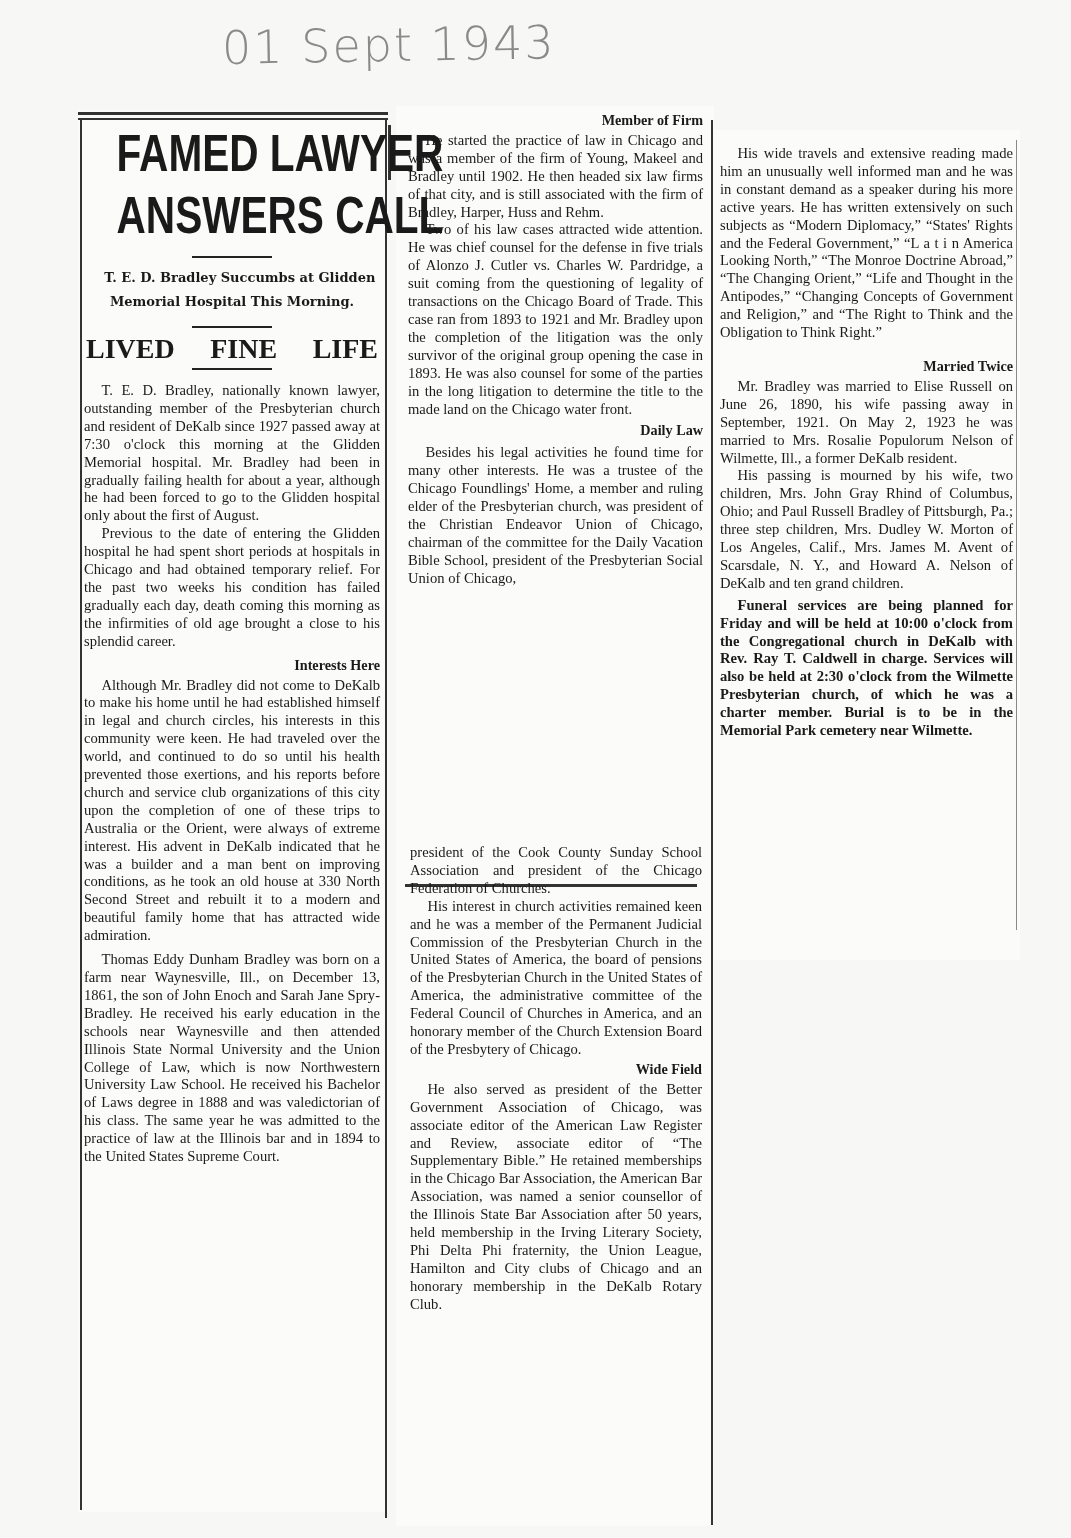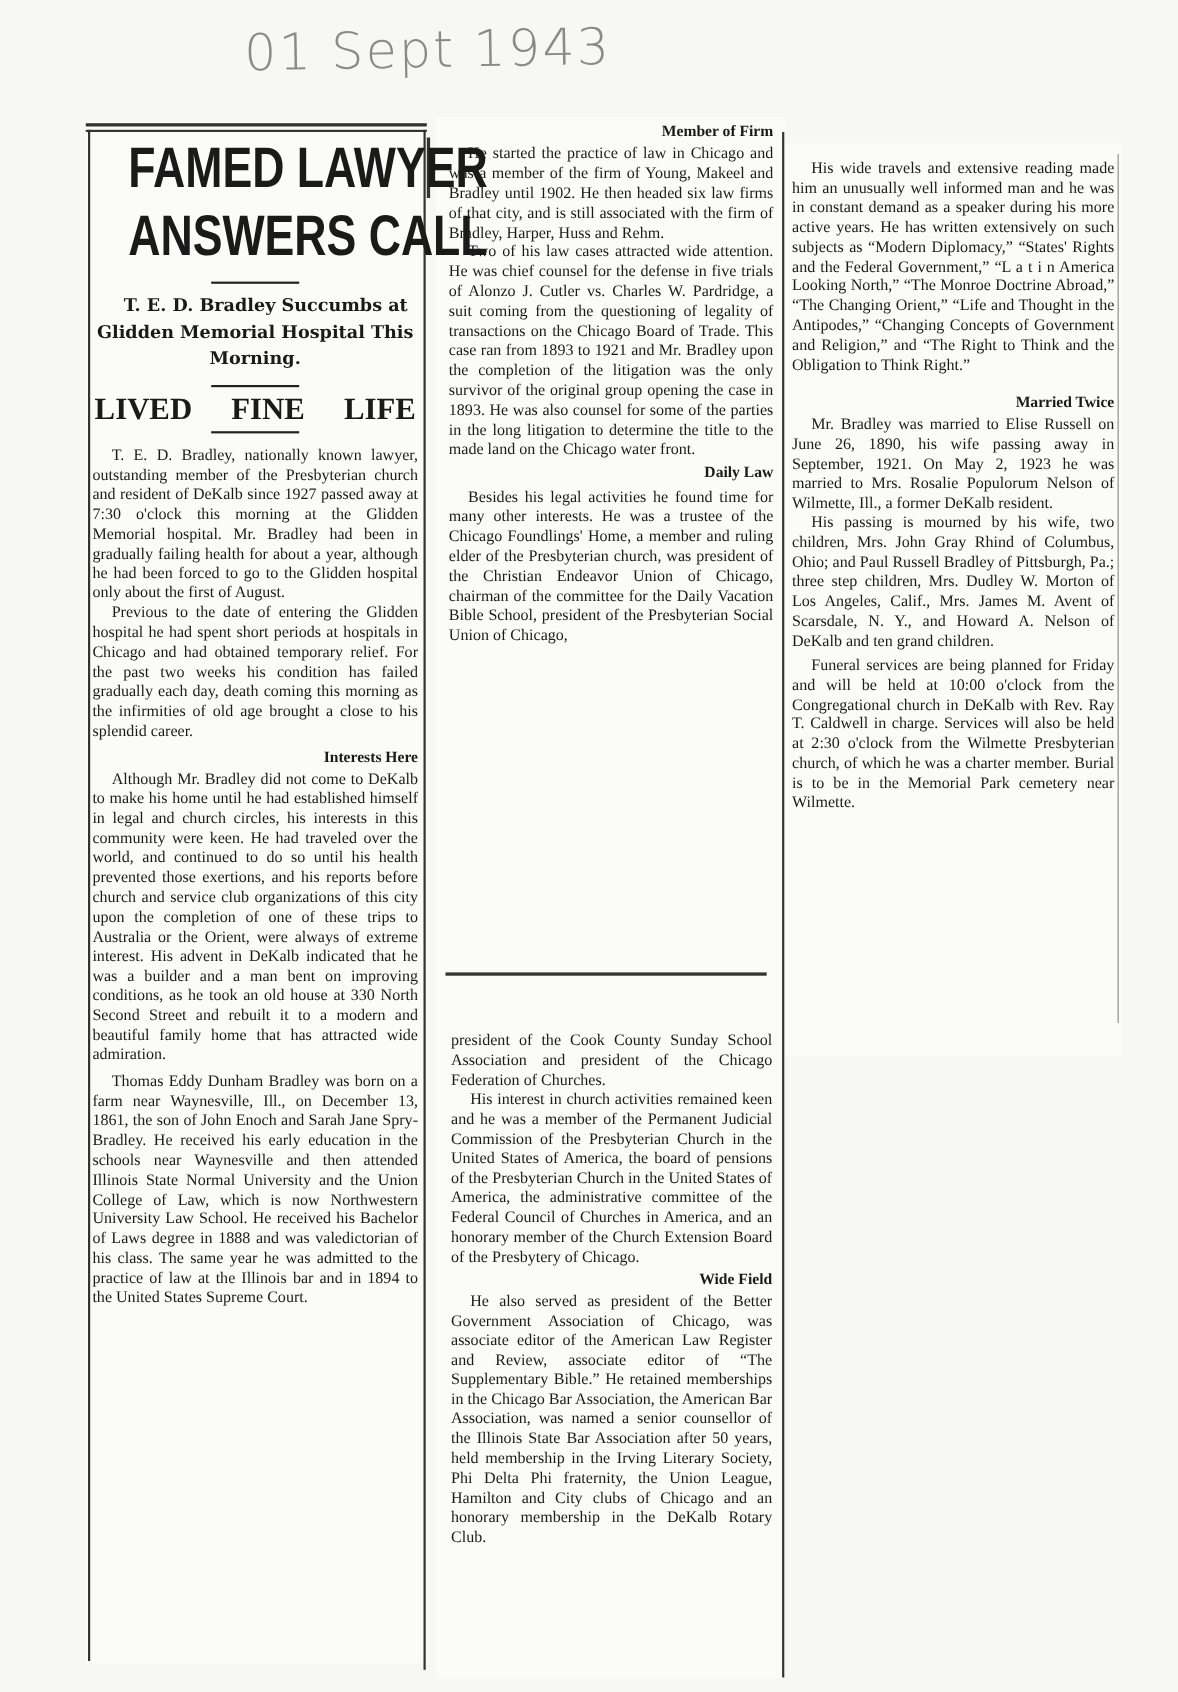--- a/index.html
+++ b/index.html
@@ -22,21 +22,21 @@
   .subhead {
     text-align:right; font-weight:bold; font-size:14.2px; margin:2px 0 2px 0; text-indent:0;
   }
   .headline {
     font-family:"Liberation Sans", sans-serif; font-weight:bold; font-size:52px; line-height:62px;
     text-align:center; letter-spacing:0px; transform:scaleX(0.78); transform-origin:center;
     margin:0; white-space:nowrap;
   }
   .rule { height:2px; background:#222; margin:0 auto; }
   .deck {
-    font-family:"DejaVu Serif", serif; font-weight:bold; font-size:16px; line-height:24px;
+    font-family:"DejaVu Serif", serif; font-weight:bold; font-size:13px; line-height:24px;
     text-align:center; margin:0;
   }
   .lived {
     font-family:"Liberation Serif", serif; font-weight:bold; font-size:28px; line-height:34px;
     display:flex; justify-content:space-between; margin:0 2px;
   }
   .vline { position:absolute; width:1.5px; background:#333; }
   .hline { position:absolute; height:2px; background:#333; }
 </style>
 </head>
@@ -79,26 +79,26 @@
 </div>
 
 <div class="col" style="left:408px;top:110px;width:295px;">
   <div class="subhead">Member of Firm</div>
   <p>He started the practice of law in Chicago and was a member of the firm of Young, Makeel and Bradley until 1902. He then headed six law firms of that city, and is still associated with the firm of Bradley, Harper, Huss and Rehm.</p>
   <p>Two of his law cases attracted wide attention. He was chief counsel for the defense in five trials of Alonzo J. Cutler vs. Charles W. Pardridge, a suit coming from the questioning of legality of transactions on the Chicago Board of Trade. This case ran from 1893 to 1921 and Mr. Bradley upon the completion of the litigation was the only survivor of the original group opening the case in 1893. He was also counsel for some of the parties in the long litigation to determine the title to the made land on the Chicago water front.</p>
   <div class="subhead" style="margin-top:4px;">Daily Law</div>
   <p style="margin-top:4px;">Besides his legal activities he found time for many other interests. He was a trustee of the Chicago Foundlings' Home, a member and ruling elder of the Presbyterian church, was president of the Christian Endeavor Union of Chicago, chairman of the committee for the Daily Vacation Bible School, president of the Presbyterian Social Union of Chicago,</p>
 </div>
 
-<div class="col" style="left:410px;top:938px;width:292px;">
+<div class="col" style="left:410px;top:844px;width:292px;">
   <p class="noind">president of the Cook County Sunday School Association and president of the Chicago Federation of Churches.</p>
   <p>His interest in church activities remained keen and he was a member of the Permanent Judicial Commission of the Presbyterian Church in the United States of America, the board of pensions of the Presbyterian Church in the United States of America, the administrative committee of the Federal Council of Churches in America, and an honorary member of the Church Extension Board of the Presbytery of Chicago.</p>
   <div class="subhead" style="margin-top:2px;">Wide Field</div>
   <p>He also served as president of the Better Government Association of Chicago, was associate editor of the American Law Register and Review, associate editor of “The Supplementary Bible.” He retained memberships in the Chicago Bar Association, the American Bar Association, was named a senior counsellor of the Illinois State Bar Association after 50 years, held membership in the Irving Literary Society, Phi Delta Phi fraternity, the Union League, Hamilton and City clubs of Chicago and an honorary membership in the DeKalb Rotary Club.</p>
 </div>
 
 <div class="col" style="left:720px;top:145px;width:293px;">
   <p>His wide travels and extensive reading made him an unusually well informed man and he was in constant demand as a speaker during his more active years. He has written extensively on such subjects as “Modern Diplomacy,” “States' Rights and the Federal Government,” “L a t i n America Looking North,” “The Monroe Doctrine Abroad,” “The Changing Orient,” “Life and Thought in the Antipodes,” “Changing Concepts of Government and Religion,” and “The Right to Think and the Obligation to Think Right.”</p>
   <div class="subhead" style="margin-top:16px;">Married Twice</div>
   <p>Mr. Bradley was married to Elise Russell on June 26, 1890, his wife passing away in September, 1921. On May 2, 1923 he was married to Mrs. Rosalie Populorum Nelson of Wilmette, Ill., a former DeKalb resident.</p>
   <p>His passing is mourned by his wife, two children, Mrs. John Gray Rhind of Columbus, Ohio; and Paul Russell Bradley of Pittsburgh, Pa.; three step children, Mrs. Dudley W. Morton of Los Angeles, Calif., Mrs. James M. Avent of Scarsdale, N. Y., and Howard A. Nelson of DeKalb and ten grand children.</p>
-  <p style="margin-top:4px;">Funeral services are being planned for Friday and will be held at 10:00 o'clock from the Congregational church in DeKalb with Rev. Ray T. Caldwell in charge. Services will also be held at 2:30 o'clock from the Wilmette Presbyterian church, of which he was a charter member. Burial is to be in the Memorial Park cemetery near Wilmette.</p>
+  <p style="margin-top:4px;font-weight:bold;">Funeral services are being planned for Friday and will be held at 10:00 o'clock from the Congregational church in DeKalb with Rev. Ray T. Caldwell in charge. Services will also be held at 2:30 o'clock from the Wilmette Presbyterian church, of which he was a charter member. Burial is to be in the Memorial Park cemetery near Wilmette.</p>
 </div>
 
 </body></html>

